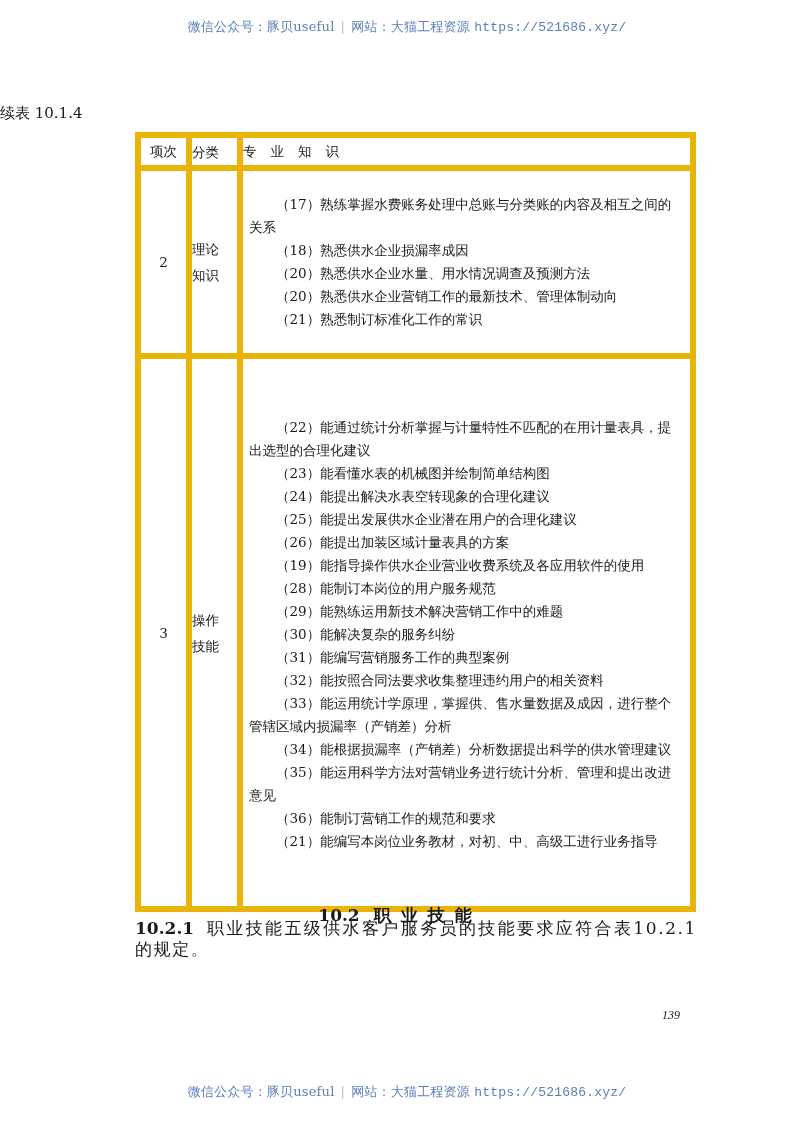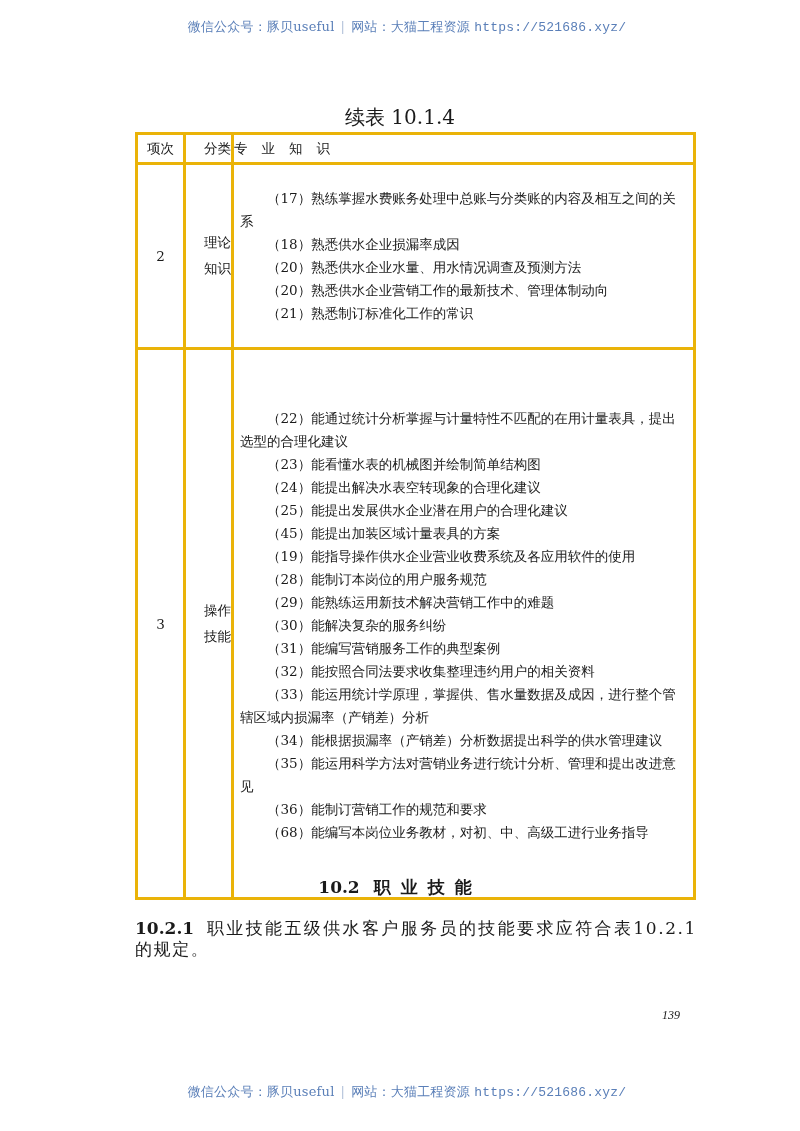--- a/index.html
+++ b/index.html
@@ -12,44 +12,44 @@
       position: absolute; left: 7px; width: 800px; text-align: center;
       color: #5a7fb8; font-size: 13px; letter-spacing: 0.2px;
       font-family: "DejaVu Serif", "Liberation Serif", serif;
     }
     .watermark .sep { color: #b0c0d8; margin: 0 6px; }
     .watermark .url { font-family: "Liberation Mono", "DejaVu Sans Mono", monospace; }
     .wm-top { top: 18px; }
     .wm-bottom { top: 1083px; }
 
     .table-caption {
-      position: absolute; top: 104px; left: 0; width: 800px; text-align: center;
-      font-size: 20px;
+      position: absolute; top: 104px; left: 0; width: 800px; 
+      font-size: 15px;
     }
     .doc-table {
       position: absolute; left: 135px; top: 132px; width: 561px;
       border-collapse: collapse; font-size: 13.5px;
     }
     .doc-table td, .doc-table th {
-      border: 3px solid #eab308; padding: 0; vertical-align: middle;
+      border: 6px solid #eab308; padding: 0; vertical-align: middle;
     }
     .doc-table { border: 2px solid #222; }
     .doc-table th { font-weight: normal; height: 27px; font-size: 13.5px; }
     .col-idx { width: 45px; text-align: center; }
-    .col-cat { width: 45px; text-align: right; line-height: 26px; font-family: Liberation Serif, serif; }
+    .col-cat { width: 45px; text-align: left; line-height: 26px; }
     .col-content { text-align: left; }
     .th-content { text-align: left; letter-spacing: 14px; }
     .content-cell { padding: 8px 10px 8px 6px !important; line-height: 23px; }
     .item { text-indent: 2em; margin: 0; }
     .row-2 td { height: 166px; }
     .row-3 td { height: 515px; }
     .row-3 .content-cell { padding-top: 18px !important; padding-bottom: 14px !important; border-radius: 22px; }
 
     .section-heading {
-      position: absolute; top: 876px; left: 0; width: 800px; text-align: center;
+      position: absolute; top: 904px; left: 0; width: 800px; text-align: center;
       font-size: 17px; font-weight: bold; font-family: "DejaVu Sans", "Liberation Sans", sans-serif;
     }
     .section-heading .num { margin-right: 14px; font-family: "DejaVu Serif", serif; }
     .section-heading .title { letter-spacing: 10px; }
     .clause {
       position: absolute; top: 918px; left: 135px; width: 562px;
       font-size: 17px; line-height: 21px; text-align: justify; letter-spacing: 1.6px;
     }
     .clause .clause-num { font-weight: bold; margin-right: 12px; letter-spacing: 0; }
     .page-number {
@@ -91,32 +91,32 @@
     <td class="col-idx">3</td>
     <td class="col-cat">
       <div>操作</div>
       <div>技能</div>
     </td>
     <td class="col-content content-cell">
       <p class="item">（22）能通过统计分析掌握与计量特性不匹配的在用计量表具，提出选型的合理化建议</p>
       <p class="item">（23）能看懂水表的机械图并绘制简单结构图</p>
       <p class="item">（24）能提出解决水表空转现象的合理化建议</p>
       <p class="item">（25）能提出发展供水企业潜在用户的合理化建议</p>
-      <p class="item">（45）能提出加装区域计量表具的方案</p>
+      <p class="item">（26）能提出加装区域计量表具的方案</p>
       <p class="item">（19）能指导操作供水企业营业收费系统及各应用软件的使用</p>
       <p class="item">（28）能制订本岗位的用户服务规范</p>
       <p class="item">（29）能熟练运用新技术解决营销工作中的难题</p>
       <p class="item">（30）能解决复杂的服务纠纷</p>
       <p class="item">（31）能编写营销服务工作的典型案例</p>
       <p class="item">（32）能按照合同法要求收集整理违约用户的相关资料</p>
       <p class="item">（33）能运用统计学原理，掌握供、售水量数据及成因，进行整个管辖区域内损漏率（产销差）分析</p>
       <p class="item">（34）能根据损漏率（产销差）分析数据提出科学的供水管理建议</p>
       <p class="item">（35）能运用科学方法对营销业务进行统计分析、管理和提出改进意见</p>
       <p class="item">（36）能制订营销工作的规范和要求</p>
-      <p class="item">（68）能编写本岗位业务教材，对初、中、高级工进行业务指导</p>
+      <p class="item">（21）能编写本岗位业务教材，对初、中、高级工进行业务指导</p>
     </td>
   </tr>
 </tbody>
   </table>
 
 <div class="section-heading">
   <span class="num">10.2</span><span class="title">职业技能</span>
 </div>
 
 <div class="clause">

